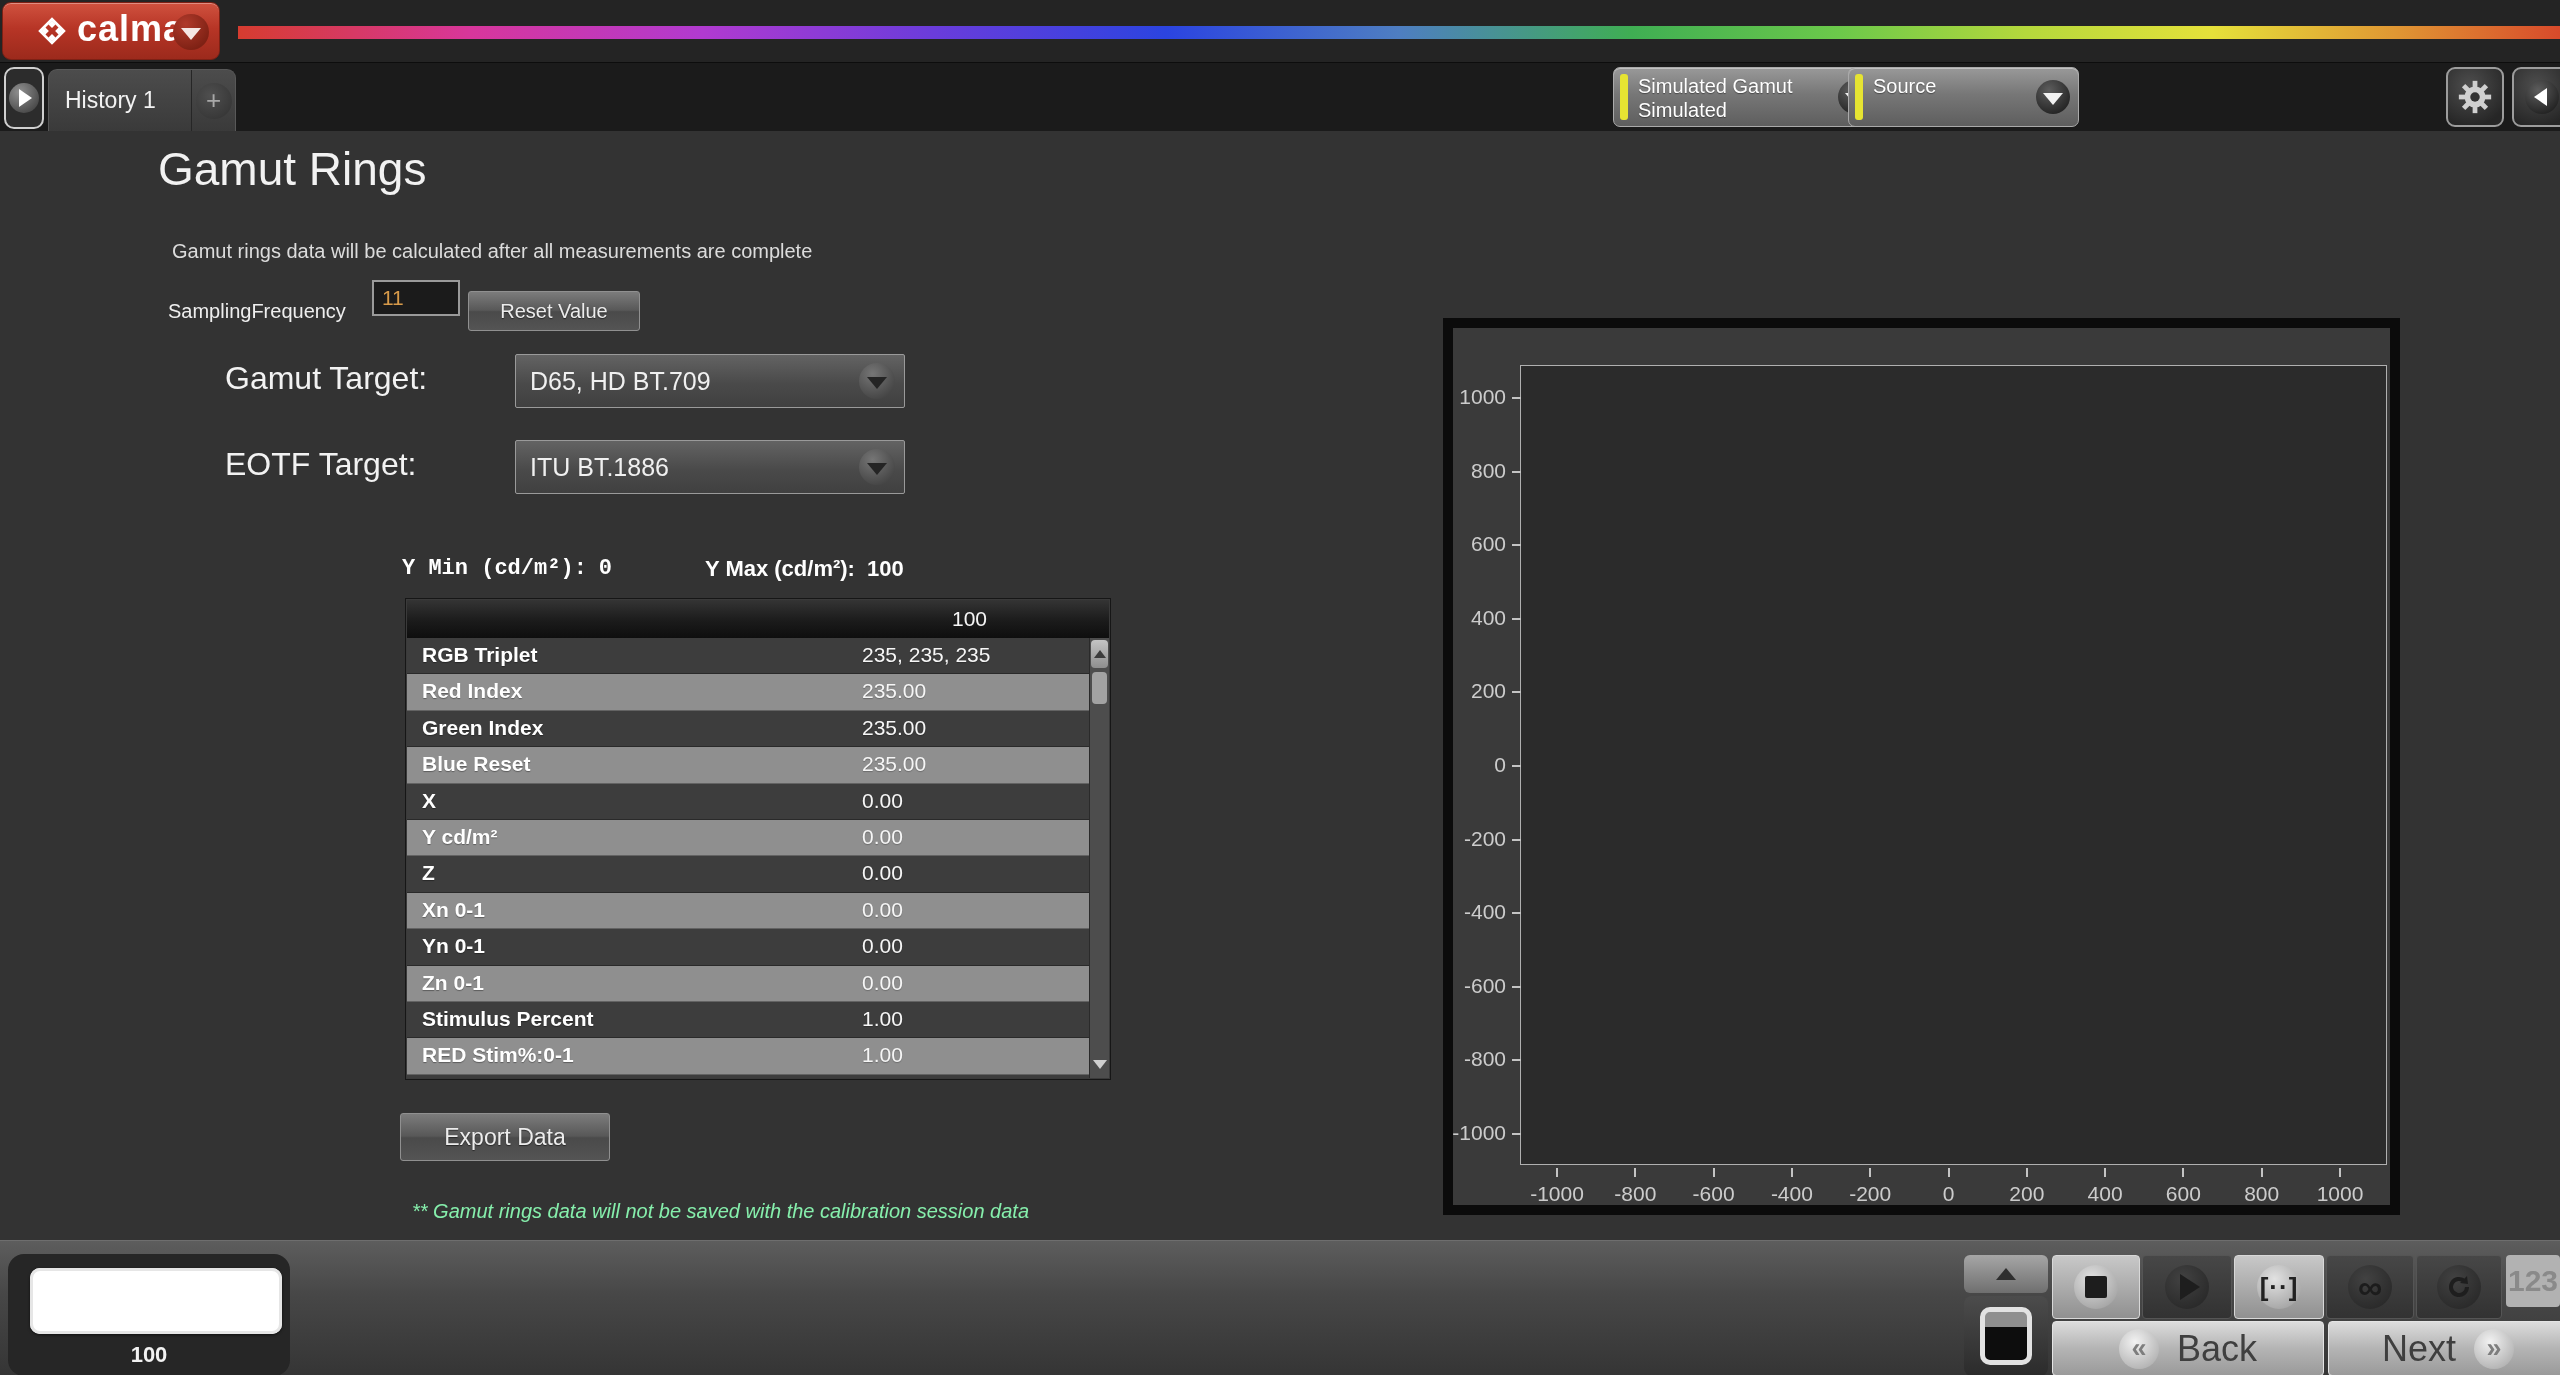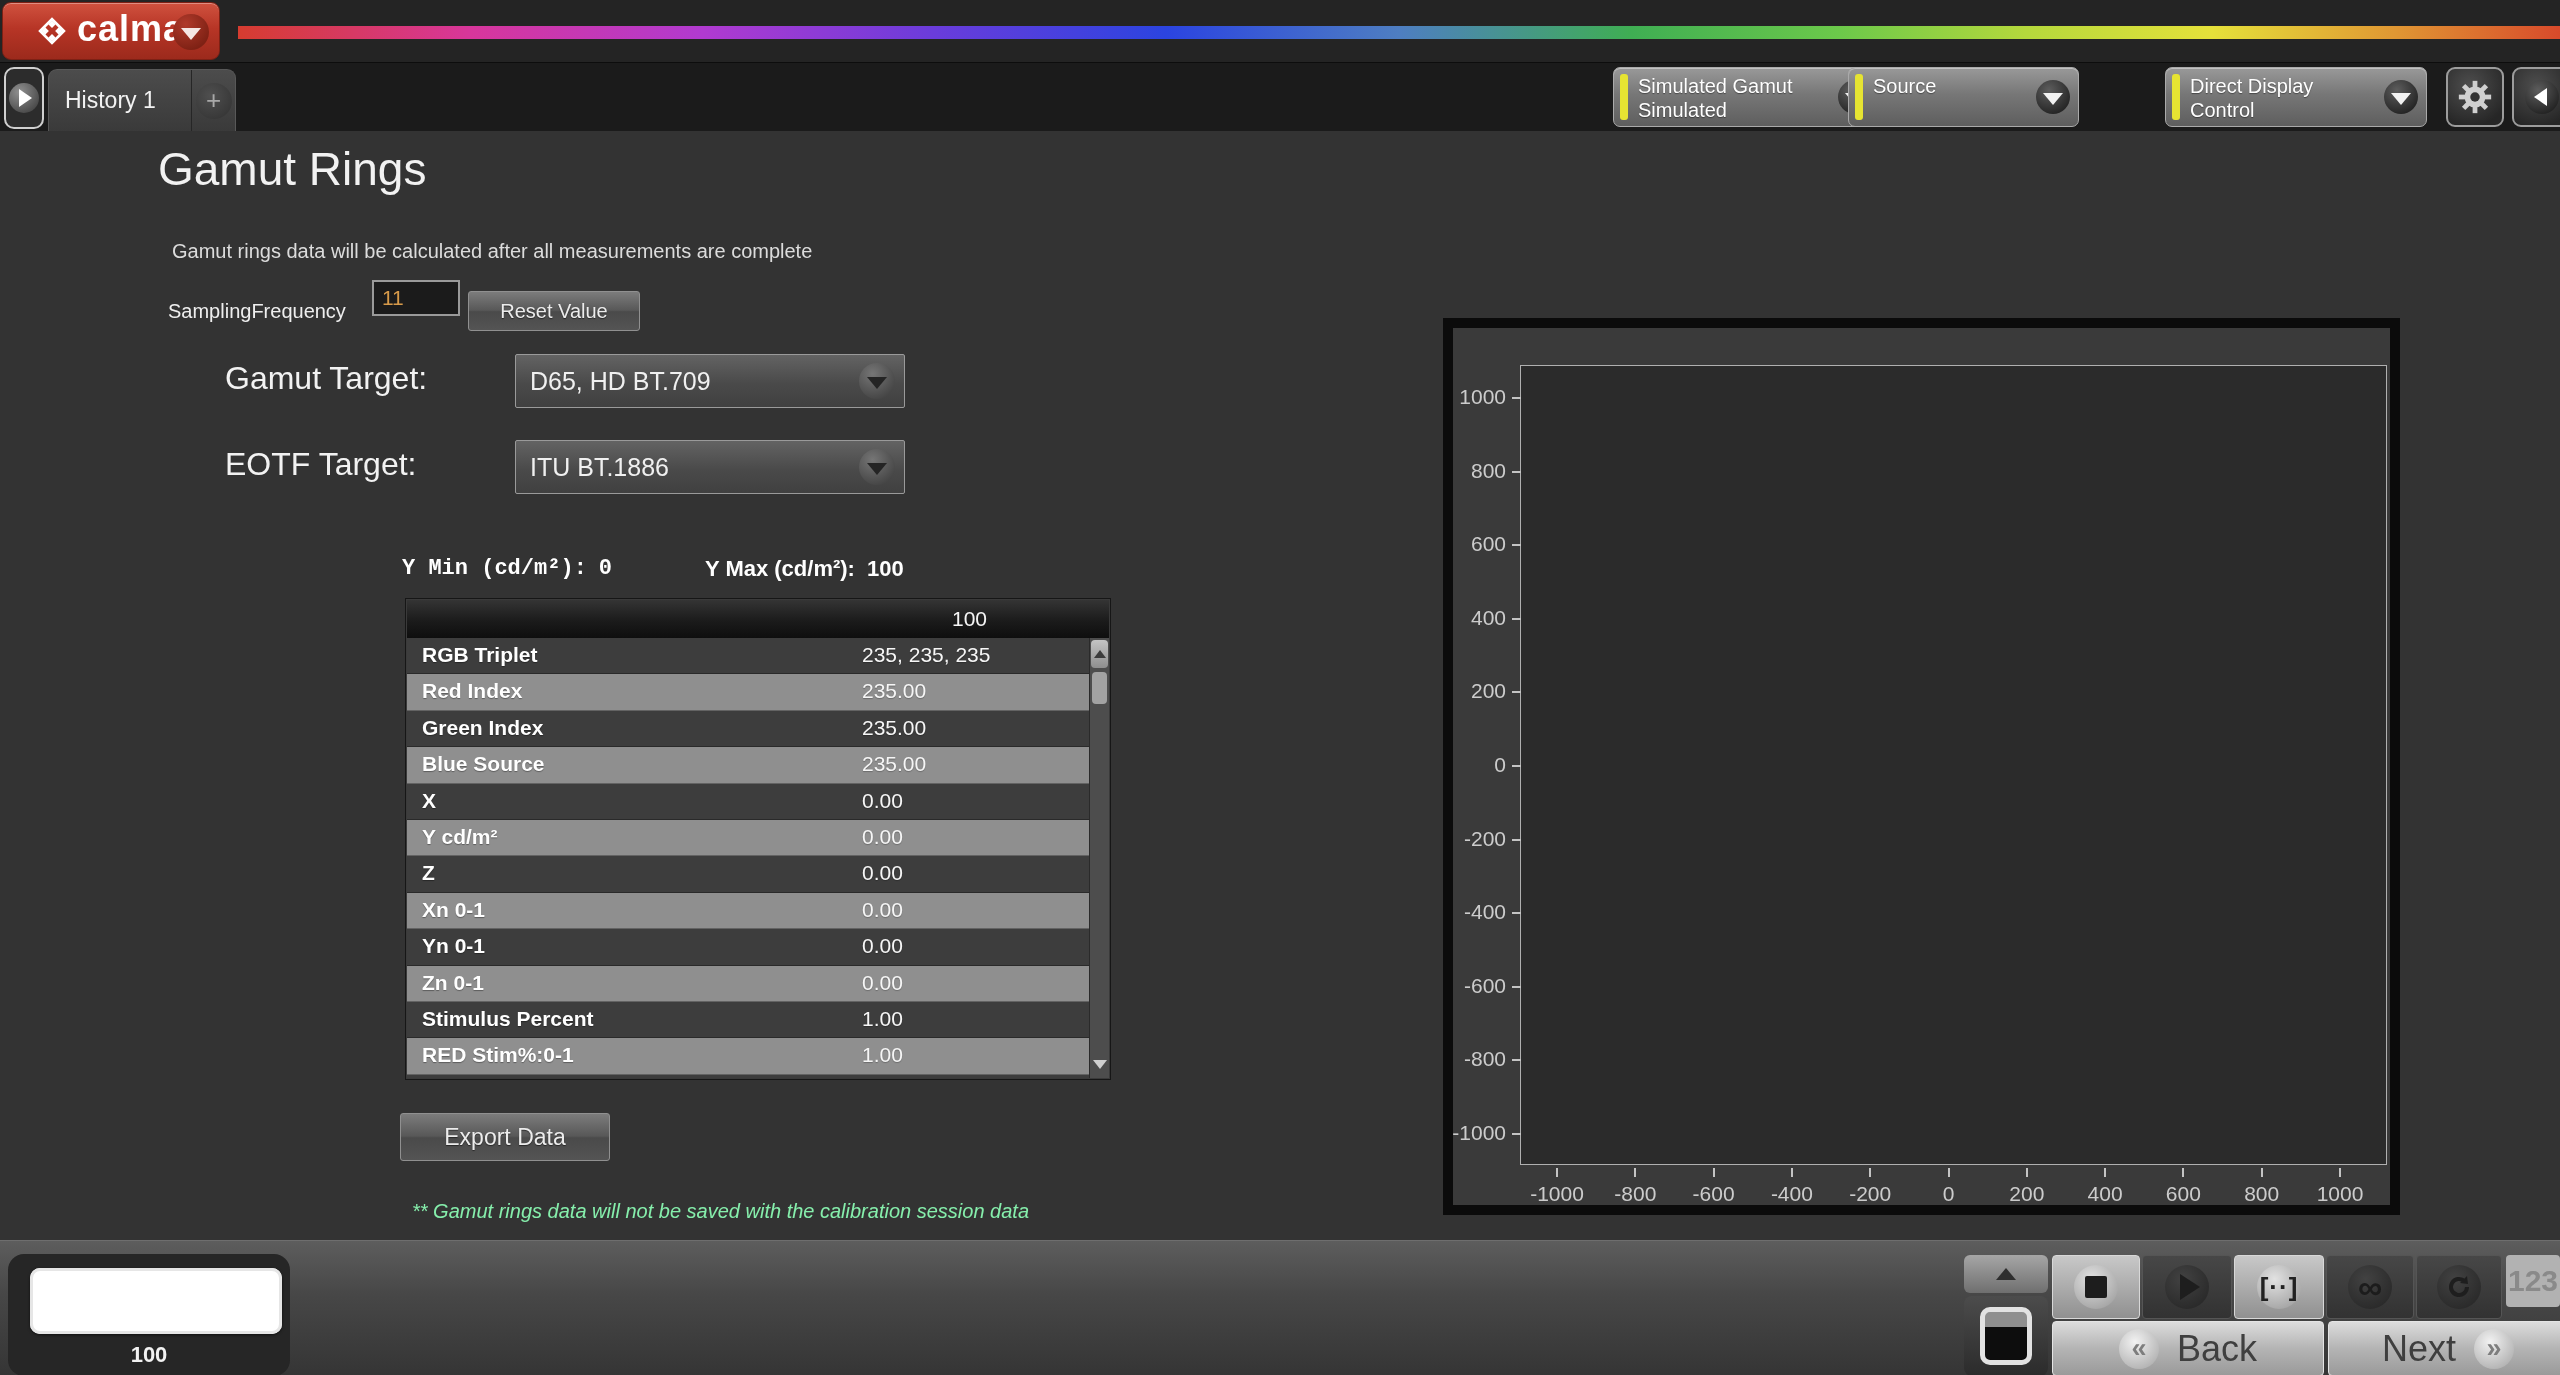--- a/index.html
+++ b/index.html
@@ -192,29 +192,20 @@
     </div>
     <div class="hdr-dd" style="left:1848px;width:231px;">
       <span class="ybar"></span>
       <div class="dd-text">
           <div>Source</div>
         </div>
       <span class="dd-arrow-dark">
           <span class="tri-down-w"></span>
         </span>
     </div>
-    <div class="hdr-dd" style="left:2165px;width:262px;">
-      <span class="ybar"></span>
-      <div class="dd-text">
-          <div>Direct Display Control</div>
-        </div>
-      <span class="dd-arrow-dark">
-          <span class="tri-down-w"></span>
-        </span>
-    </div>
     <div class="sq-btn" style="left:2446px;">
       <svg width="38" height="38" viewBox="0 0 40 40">
         <g fill="#d0d0d0">
           <circle cx="20" cy="20" r="11"></circle>
           <g>
             <rect x="17.5" y="3" width="5" height="8"></rect>
             <rect x="17.5" y="29" width="5" height="8"></rect>
             <rect x="3" y="17.5" width="8" height="5"></rect>
             <rect x="29" y="17.5" width="8" height="5"></rect>
             <rect x="17.5" y="3" width="5" height="8" transform="rotate(45 20 20)"></rect>
@@ -274,21 +265,21 @@
         </div>
         <div class="t-row light" style="top: 36.4px;">
           <span class="t-label">Red Index</span>
           <span class="t-value">235.00</span>
         </div>
         <div class="t-row dark" style="top: 72.8px;">
           <span class="t-label">Green Index</span>
           <span class="t-value">235.00</span>
         </div>
         <div class="t-row light" style="top: 109.2px;">
-          <span class="t-label">Blue Source</span>
+          <span class="t-label">Blue Reset</span>
           <span class="t-value">235.00</span>
         </div>
         <div class="t-row dark" style="top: 145.6px;">
           <span class="t-label">X</span>
           <span class="t-value">0.00</span>
         </div>
         <div class="t-row light" style="top: 182px;">
           <span class="t-label">Y cd/m²</span>
           <span class="t-value">0.00</span>
         </div>

